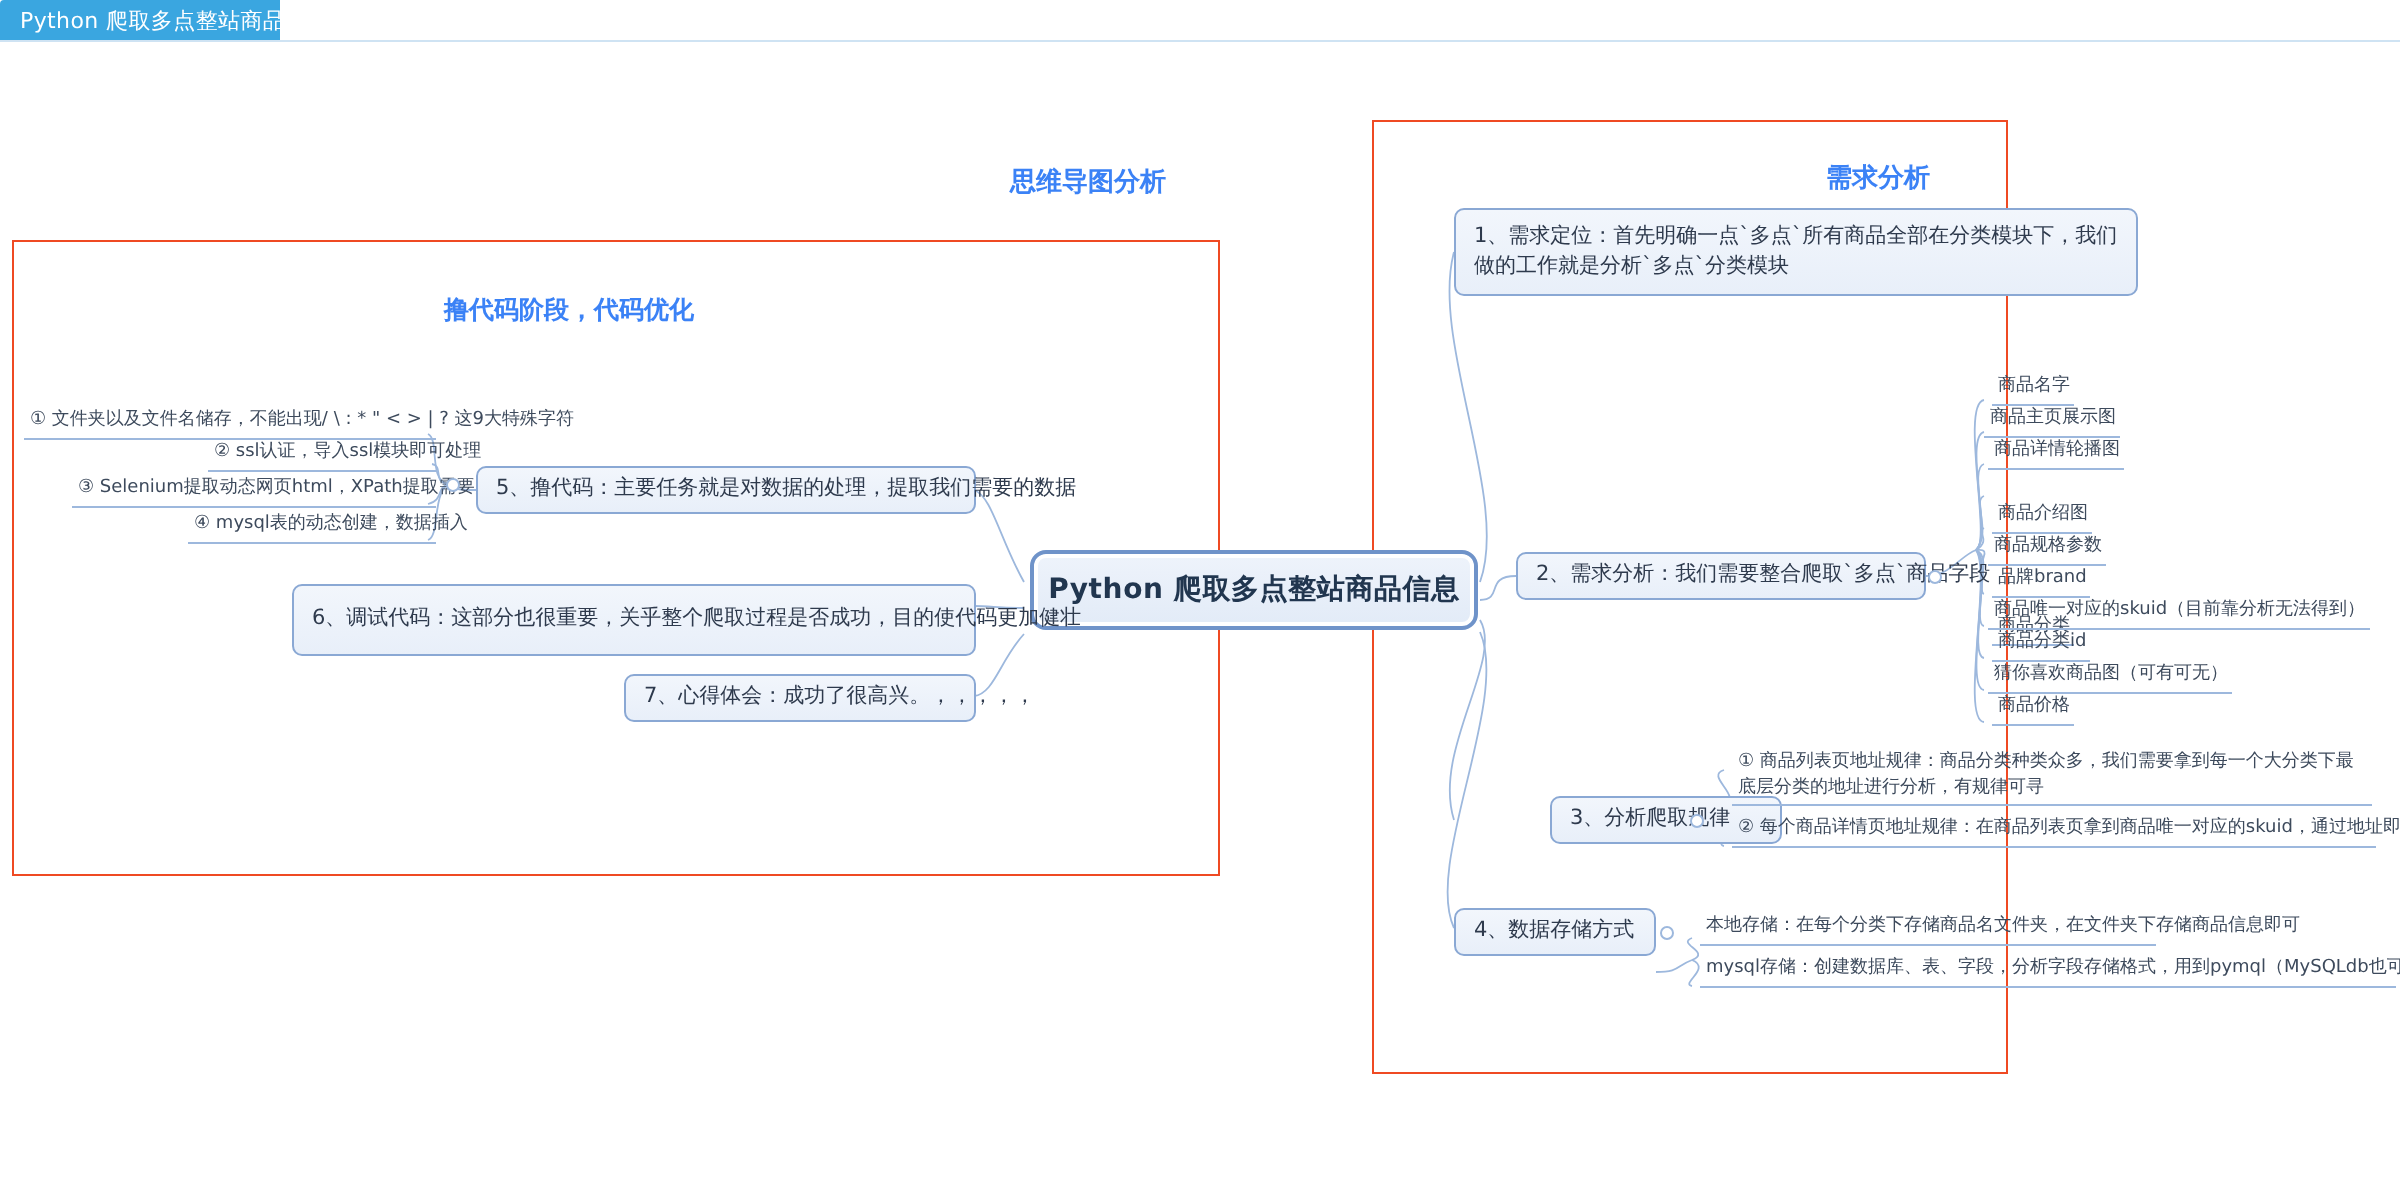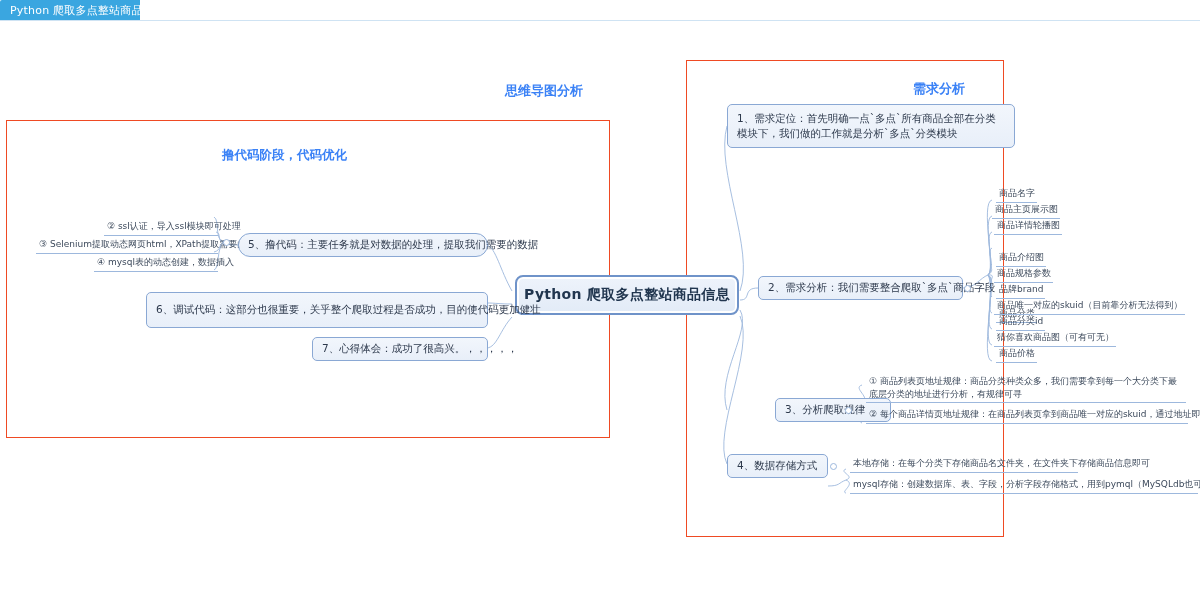--- a/index.html
+++ b/index.html
@@ -168,30 +168,31 @@
 
     <div class="group-frame" style="left:6px; top:100px; width:602px; height:316px;"></div>
     <div class="group-frame" style="left:686px; top:40px; width:316px; height:475px;"></div>
 
     <div class="group-title big" style="left:505px; top:62px;">思维导图分析</div>
     <div class="group-title" style="left:222px; top:127px;">撸代码阶段，代码优化</div>
     <div class="group-title big" style="left:913px; top:60px;">需求分析</div>
 
     <div class="center-node" style="left:515px; top:255px; width:224px; height:40px;">Python 爬取多点整站商品信息</div>
 
+    <div class="leaf" style="left:12px; top:184px; width:206px;">① 文件夹以及文件名储存，不能出现/ \ : * " &lt; &gt; | ? 这9大特殊字符</div>
     <div class="leaf" style="left:104px; top:200px; width:114px;">② ssl认证，导入ssl模块即可处理</div>
     <div class="leaf" style="left:36px; top:218px; width:182px;">③ Selenium提取动态网页html，XPath提取需要的数据</div>
     <div class="leaf" style="left:94px; top:236px; width:124px;">④ mysql表的动态创建，数据插入</div>
     <div class="dot" style="left:223px; top:219px;"></div>
 
-    <div class="node" style="left:238px; top:213px; width:250px; height:24px;border-radius:12px;">5、撸代码：主要任务就是对数据的处理，提取我们需要的数据</div>
+    <div class="node" style="left:238px; top:213px; width:250px; height:24px;">5、撸代码：主要任务就是对数据的处理，提取我们需要的数据</div>
     <div class="node" style="left:146px; top:272px; width:342px; height:36px;">6、调试代码：这部分也很重要，关乎整个爬取过程是否成功，目的使代码更加健壮</div>
     <div class="node" style="left:312px; top:317px; width:176px; height:24px;">7、心得体会：成功了很高兴。，，，，，</div>
 
-    <div class="node wrap" style="left:727px; top:84px; width:288px; height:44px;">1、需求定位：首先明确一点`多点`所有商品全部在分类模块下，我们做的工作就是分析`多点`分类模块</div>
+    <div class="node wrap" style="left:727px; top:84px; width:342px; height:44px;">1、需求定位：首先明确一点`多点`所有商品全部在分类模块下，我们做的工作就是分析`多点`分类模块</div>
     <div class="node" style="left:758px; top:256px; width:205px; height:24px;">2、需求分析：我们需要整合爬取`多点`商品字段</div>
     <div class="node" style="left:727px; top:378px; width:116px; height:24px;margin-left:48px;">3、分析爬取规律</div>
     <div class="node" style="left:727px; top:434px; width:101px; height:24px;">4、数据存储方式</div>
 
     <div class="leaf" style="left:996px; top:167px;">商品名字</div>
     <div class="leaf" style="left:992px; top:183px;">商品主页展示图</div>
     <div class="leaf" style="left:994px; top:199px;">商品详情轮播图</div>
     <div class="leaf" style="left:994px; top:215px;margin-top:32px;">商品规格参数</div>
     <div class="leaf" style="left:996px; top:231px;">商品介绍图</div>
     <div class="leaf" style="left:996px; top:247px;margin-top:40px;">商品分类</div>

